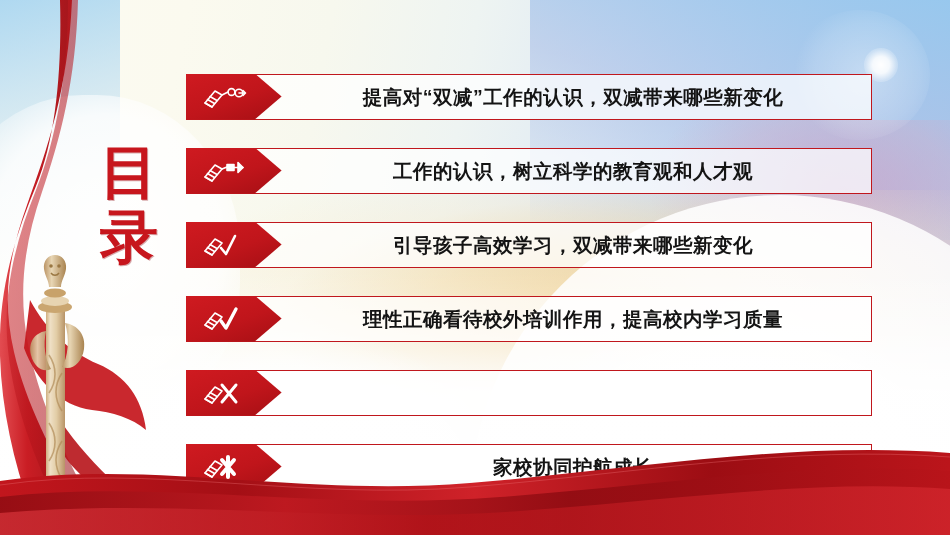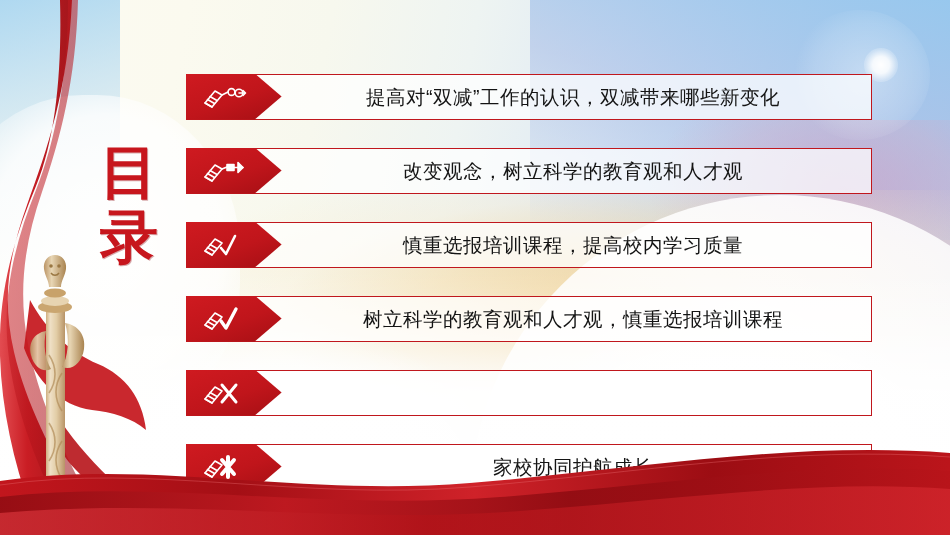--- a/index.html
+++ b/index.html
@@ -148,21 +148,21 @@
   }
   .row-tag svg { display: block; }
 
   .row-label {
     flex: 1;
     text-align: center;
     padding-left: 96px;
     padding-right: 8px;
     color: #141414;
     font-size: 19.5px;
-    font-weight: normal;
+    font-weight: bold;
     letter-spacing: .5px;
     white-space: nowrap;
     font-family: "Liberation Sans", "DejaVu Sans", sans-serif;
   }
 </style>
 </head>
 <body>
 
 <div class="slide">
 
@@ -271,49 +271,49 @@
             <path d="M3,19 L13,7 L20,11 L10,23 Z"></path>
             <path d="M3,19 L10,23"></path>
             <path d="M5.5,15.5 L12.5,19.5 M8,12.5 L15,16.5"></path>
             <path d="M20,11 L25,9"></path>
             <rect x="25" y="6.5" width="7" height="6" fill="#ffffff"></rect>
             <path d="M32,9.5 L41,9.5"></path>
             <path d="M36,4.5 L41,9.5 L36,14.5 Z" fill="#ffffff"></path>
           </g>
         </svg>
       </div>
-      <div class="row-label">改变观念，树立科学的教育观和人才观</div>
+      <div class="row-label">工作的认识，树立科学的教育观和人才观</div>
     </div>
 
     <div class="toc-row">
       <div class="row-tag">
         <svg width="46" height="26" viewBox="0 0 46 26">
           <g fill="none" stroke="#ffffff" stroke-width="1.6" stroke-linecap="round" stroke-linejoin="round">
             <path d="M3,19 L13,7 L20,11 L10,23 Z"></path>
             <path d="M3,19 L10,23"></path>
             <path d="M5.5,15.5 L12.5,19.5 M8,12.5 L15,16.5"></path>
             <path d="M19,16 L24,22 L33,4" stroke-width="2.6"></path>
           </g>
         </svg>
       </div>
-      <div class="row-label">慎重选报培训课程，提高校内学习质量</div>
+      <div class="row-label">引导孩子高效学习，双减带来哪些新变化</div>
     </div>
 
     <div class="toc-row">
       <div class="row-tag">
         <svg width="46" height="26" viewBox="0 0 46 26">
           <g fill="none" stroke="#ffffff" stroke-width="1.6" stroke-linecap="round" stroke-linejoin="round">
             <path d="M3,19 L13,7 L20,11 L10,23 Z"></path>
             <path d="M3,19 L10,23"></path>
             <path d="M5.5,15.5 L12.5,19.5 M8,12.5 L15,16.5"></path>
             <path d="M19,15 L24,22 L34,3" stroke-width="3.4"></path>
           </g>
         </svg>
       </div>
-      <div class="row-label">树立科学的教育观和人才观，慎重选报培训课程</div>
+      <div class="row-label">理性正确看待校外培训作用，提高校内学习质量</div>
     </div>
 
     <div class="toc-row">
       <div class="row-tag">
         <svg width="46" height="26" viewBox="0 0 46 26">
           <g fill="none" stroke="#ffffff" stroke-width="1.6" stroke-linecap="round" stroke-linejoin="round">
             <path d="M3,19 L13,7 L20,11 L10,23 Z"></path>
             <path d="M3,19 L10,23"></path>
             <path d="M5.5,15.5 L12.5,19.5 M8,12.5 L15,16.5"></path>
             <path d="M20,5 L34,22 M34,5 L20,22" stroke-width="3"></path>

